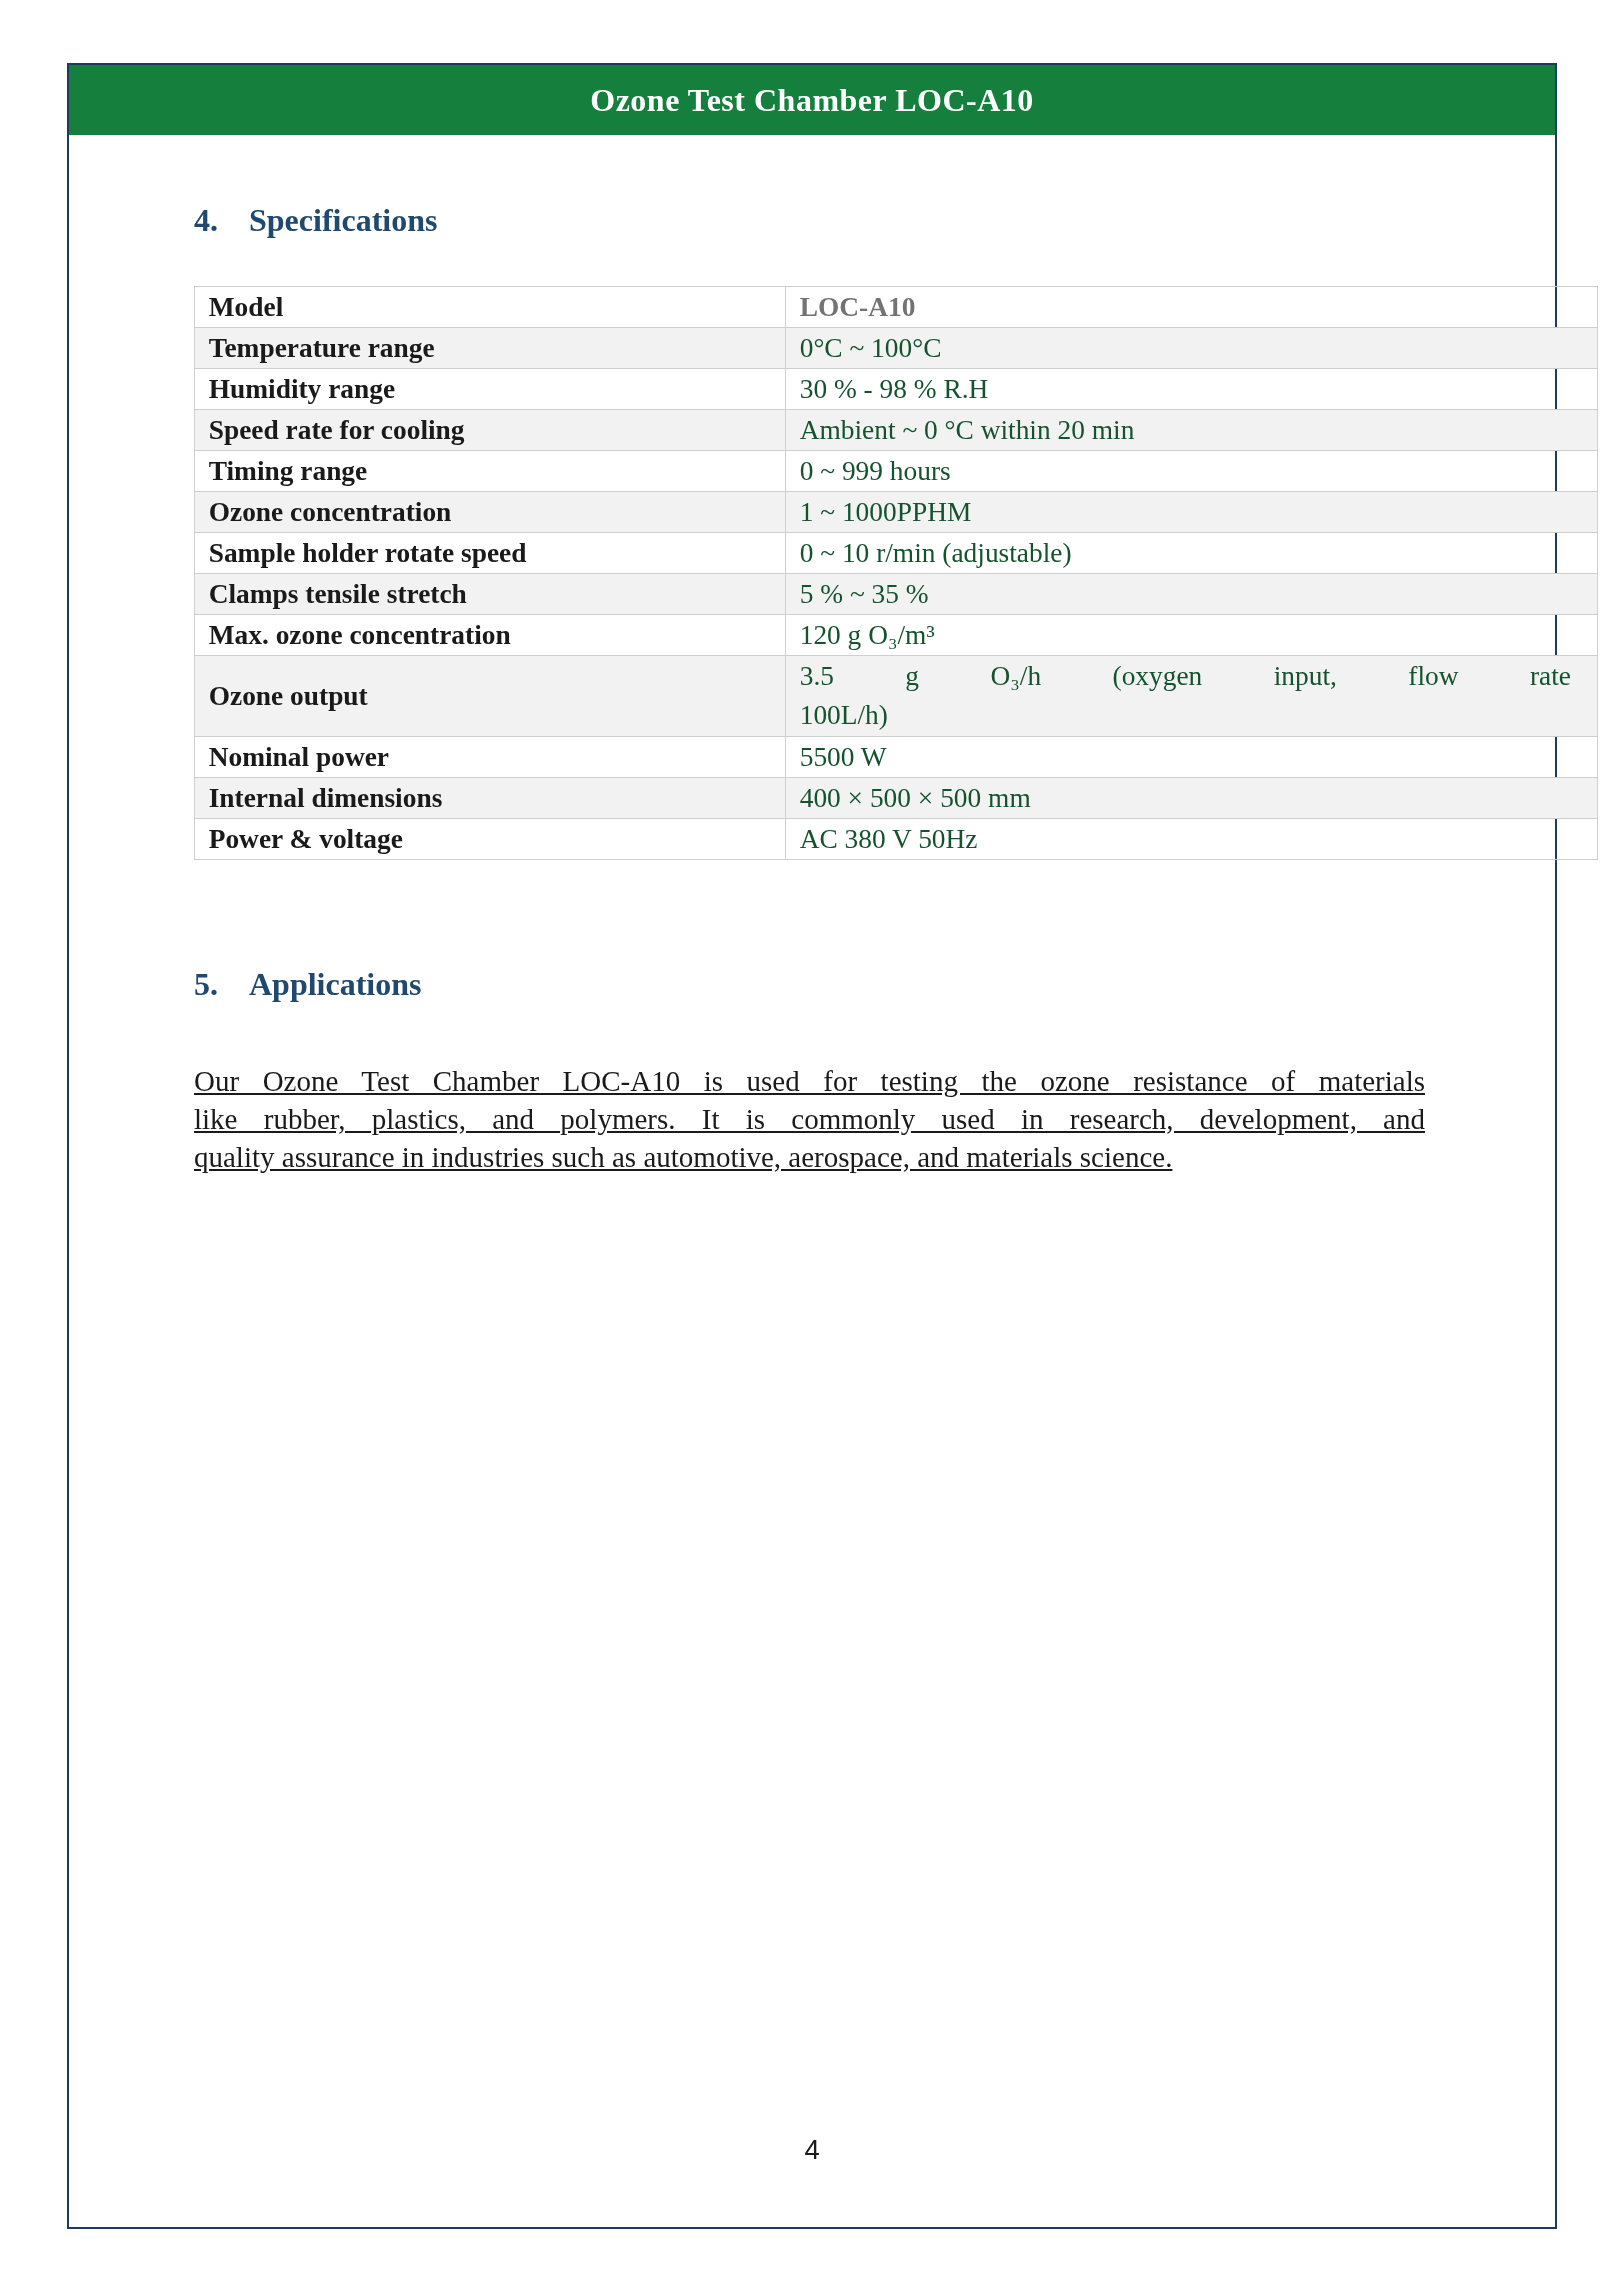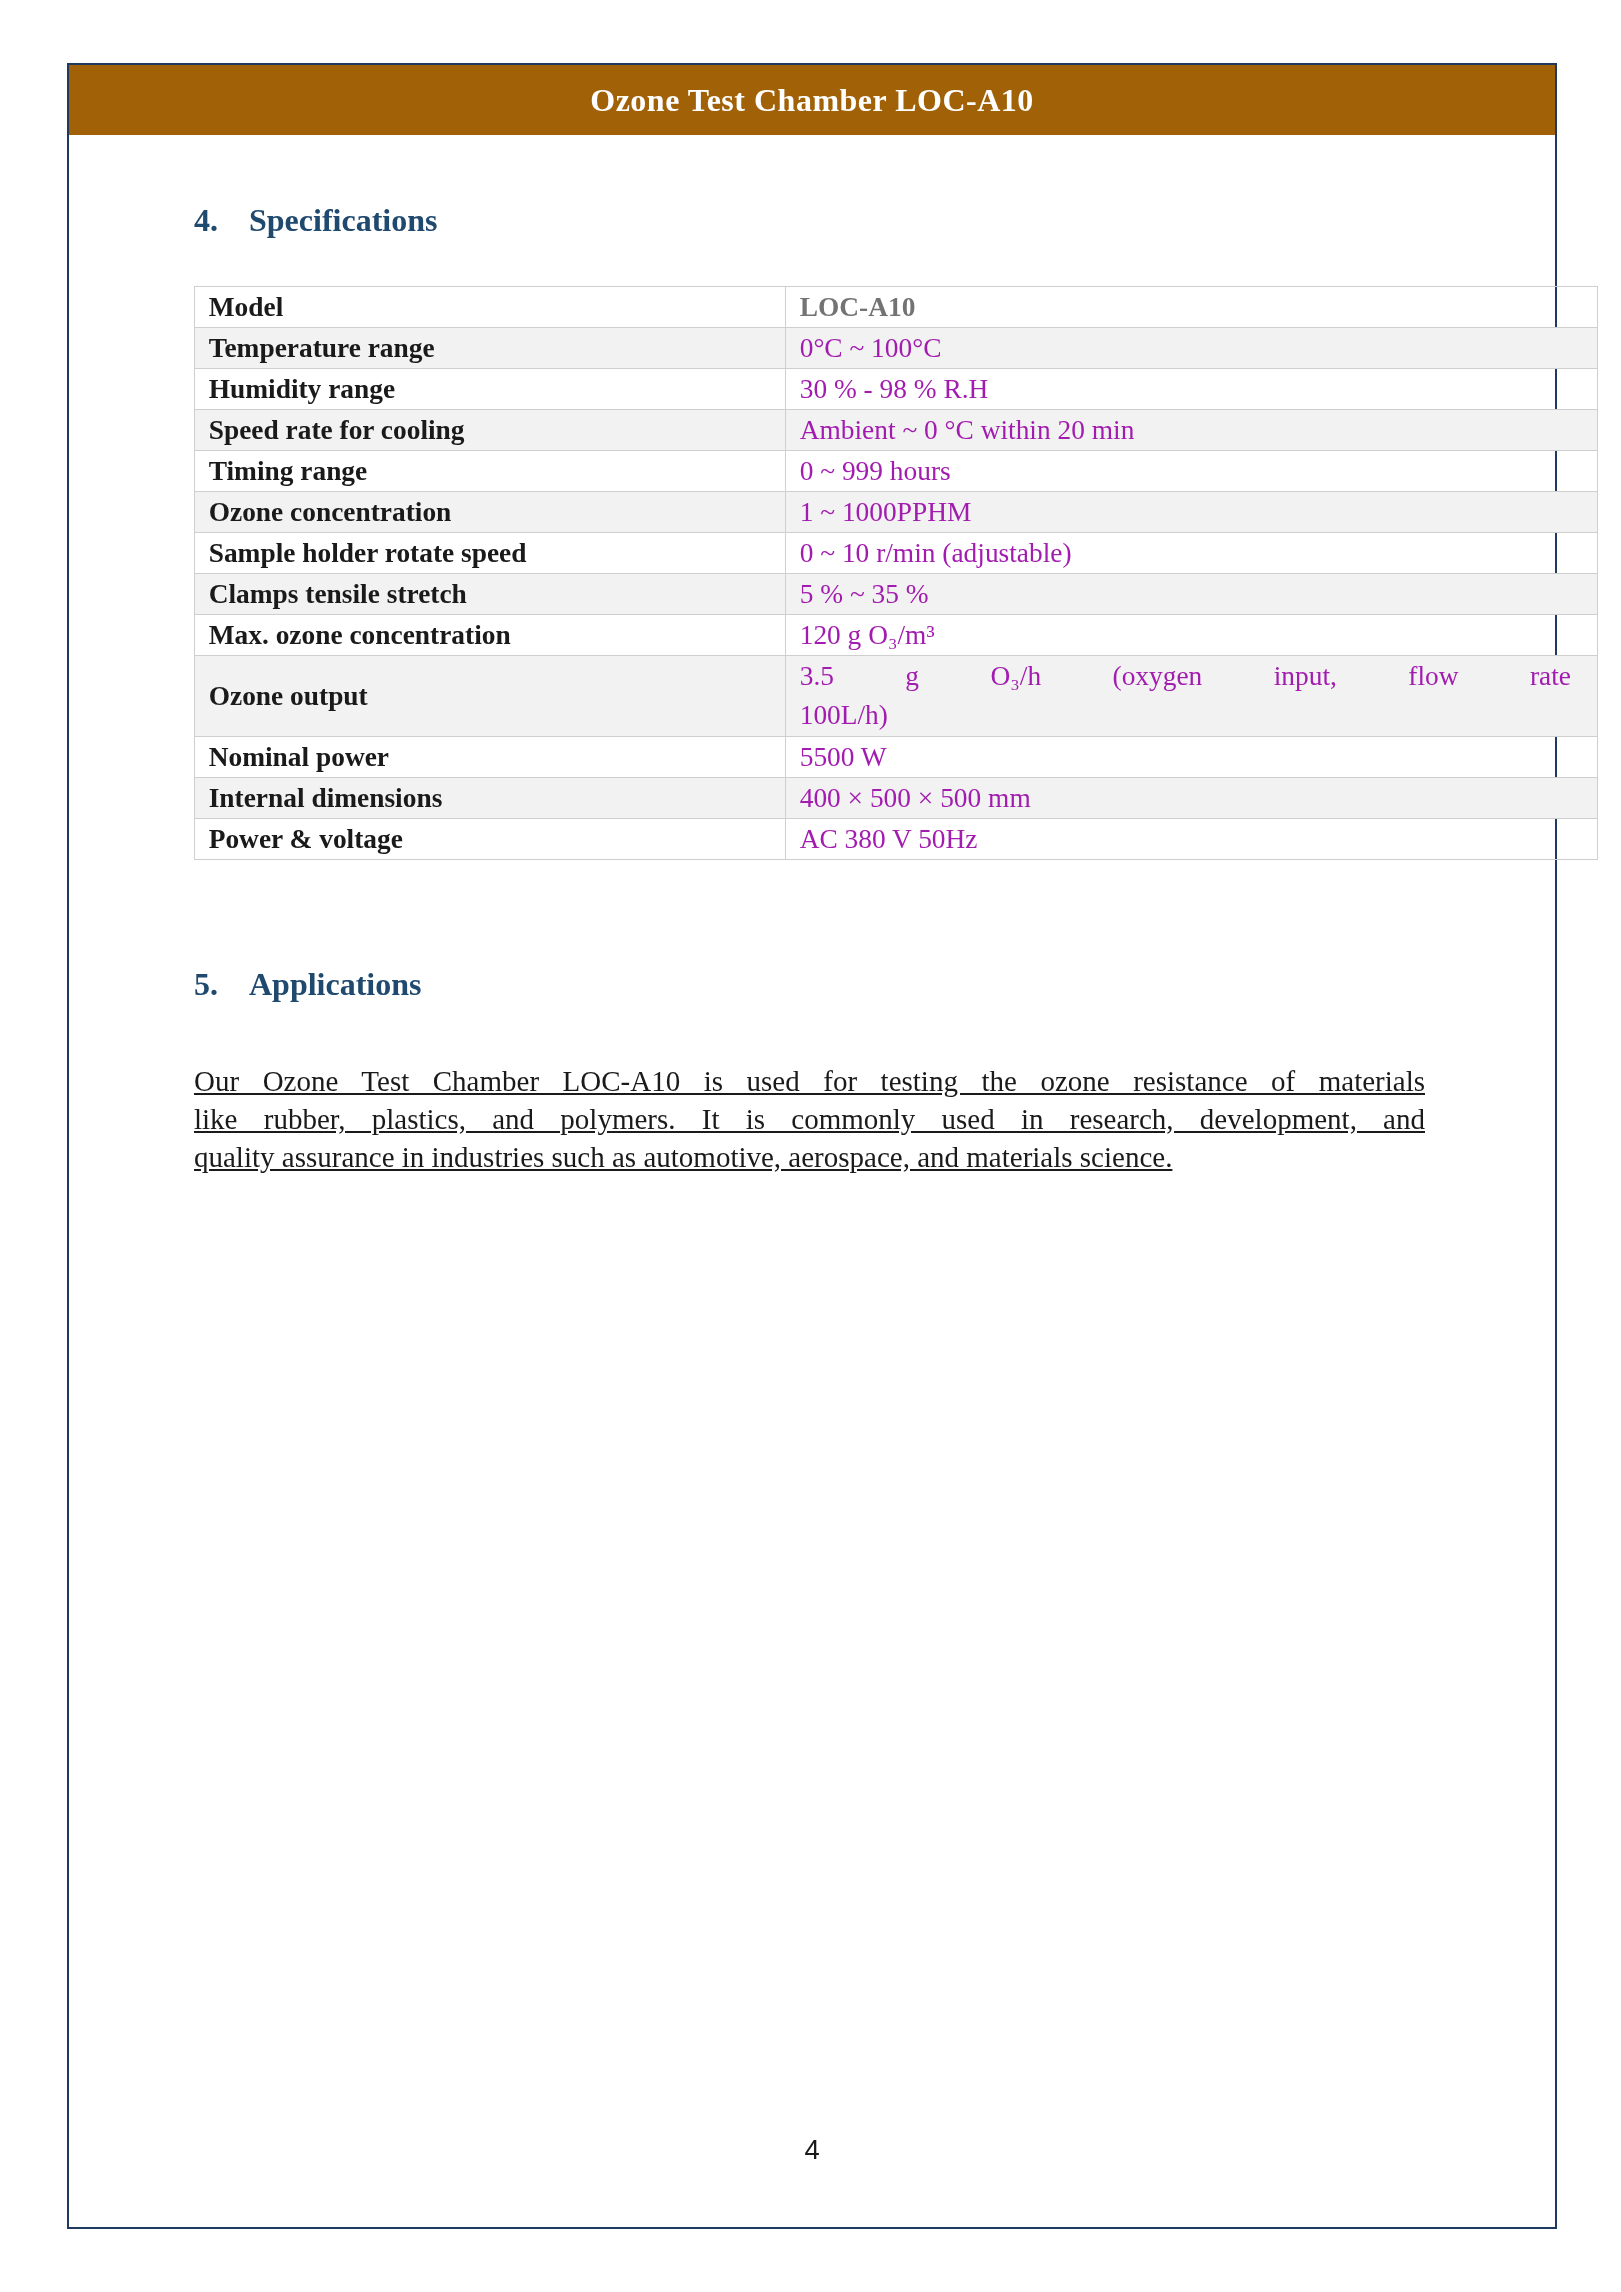--- a/index.html
+++ b/index.html
@@ -18,21 +18,21 @@
     position: absolute;
     left: 67px;
     top: 63px;
     width: 1486px;
     height: 2162px;
     border: 2px solid #1F3A5F;
     background: #ffffff;
   }
   .title-bar {
     height: 70px;
-    background: #a16207;
+    background: #15803d;
     display: flex;
     align-items: center;
     justify-content: center;
   }
   .title-bar .title-text {
     color: #ffffff;
     font-weight: bold;
     font-size: 32px;
     letter-spacing: 0.5px;
   }
@@ -70,21 +70,21 @@
     overflow: hidden;
   }
   table.spec-table tr:nth-child(even) {
     background: #F2F2F2;
   }
   td.label-cell {
     font-weight: bold;
     color: #1a1a1a;
   }
   td.value-cell {
-    color: #a21caf;
+    color: #14532d;
   }
   tr.header-row td.value-cell {
     font-weight: bold;
     color: #737373;
   }
   td.value-cell.multiline {
     height: auto;
     padding-top: 1px;
     padding-bottom: 1px;
     padding-right: 26px;

